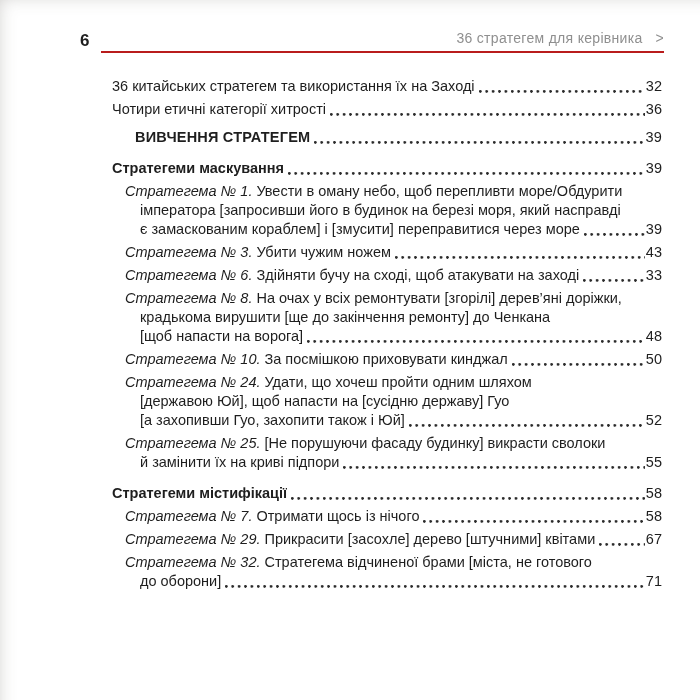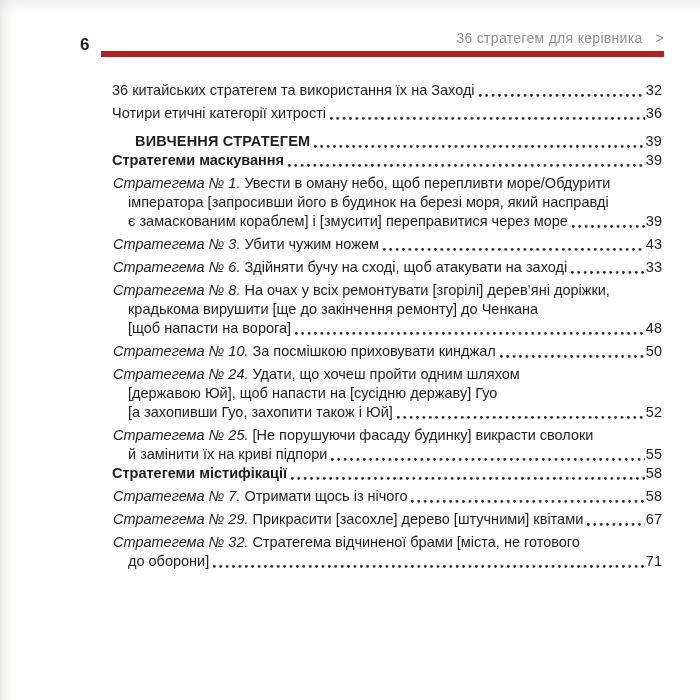--- a/index.html
+++ b/index.html
@@ -7,33 +7,33 @@
     width:700px;height:700px;box-sizing:border-box;position:relative;
     background:#ffffff;color:#1e1e1e;
     font-family:"Liberation Sans", sans-serif;
     box-shadow: inset 12px 10px 18px -14px rgba(90,85,78,.30);
     overflow:hidden;
   }
   
   .pagehead{display:flex;align-items:flex-end;padding:30px 36px 0 80px;}
   .pnum{font-size:17px;font-weight:700;line-height:1;margin-bottom:4px;}
   .headline{
-    flex:1;margin-left:12px;border-bottom:6px solid #b91c1c;
+    flex:1;margin-left:12px;border-bottom:2px solid #b91c1c;
     display:flex;justify-content:flex-end;align-items:baseline;
     padding-bottom:5px;color:#8f8f8f;font-size:14px;letter-spacing:.3px;
   }
   .chev{margin-left:13px;color:#8f8f8f;}
   
   .toc{padding:24px 38px 0 98px;}
   .entry{margin-top:4px;}
   .entry:first-child{margin-top:0;}
   .kind-plain{margin-left:14px;}
-  .kind-group{margin-left:14px;font-weight:700;margin-top:0;}
+  .kind-group{margin-left:14px;font-weight:700;margin-top:12px;}
   .kind-section{font-weight:700;font-size:15px;letter-spacing:.2px;margin-top:9px;margin-left:37px;}
-  .kind-item{margin-left:15px;}
+  .kind-item{margin-left:27px;}
   .line{font-size:14.5px;line-height:19px;white-space:nowrap;}
   .kind-item .cont{padding-left:15px;}
   .lead{display:flex;align-items:baseline;}
   .lead .txt{flex:0 1 auto;overflow:hidden;}
   .prefix{font-style:italic;}
   .dots{
     flex:1 1 auto;min-width:10px;align-self:stretch;margin:0 1px 0 4px;
     background-image:radial-gradient(circle at 1.3px 1.3px,#2b2b2b 1.12px,rgba(0,0,0,0) 1.55px);
     background-size:6.4px 2.8px;background-repeat:repeat-x;
     background-position:left bottom 3px;

